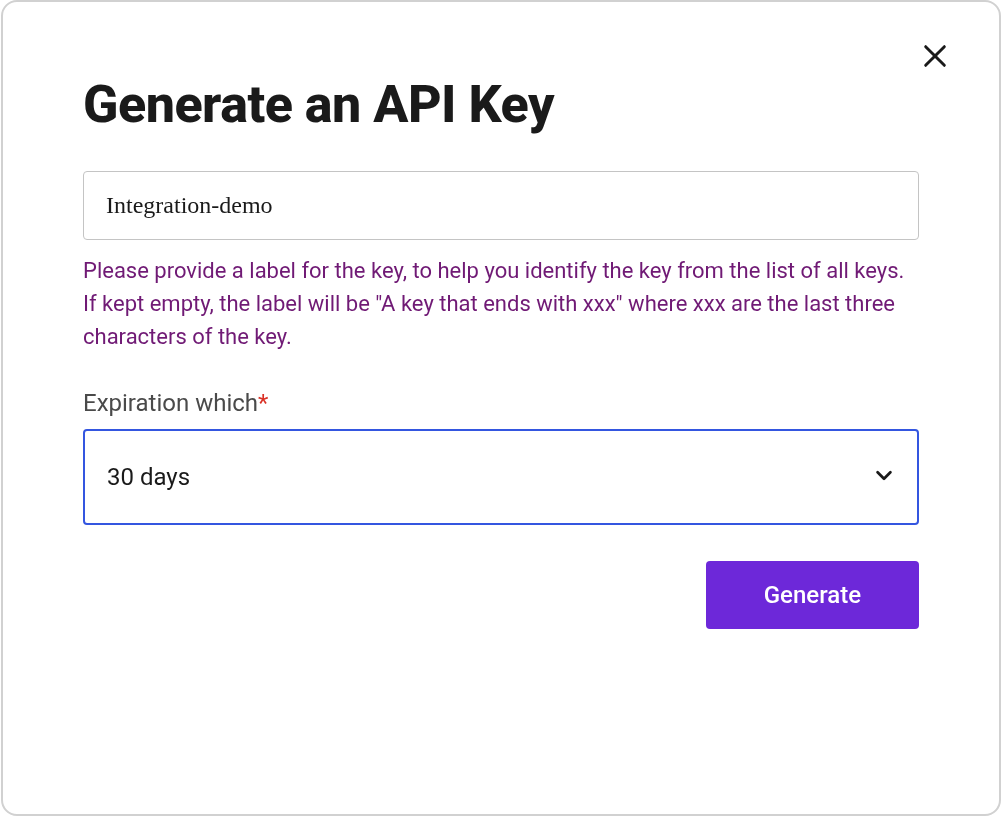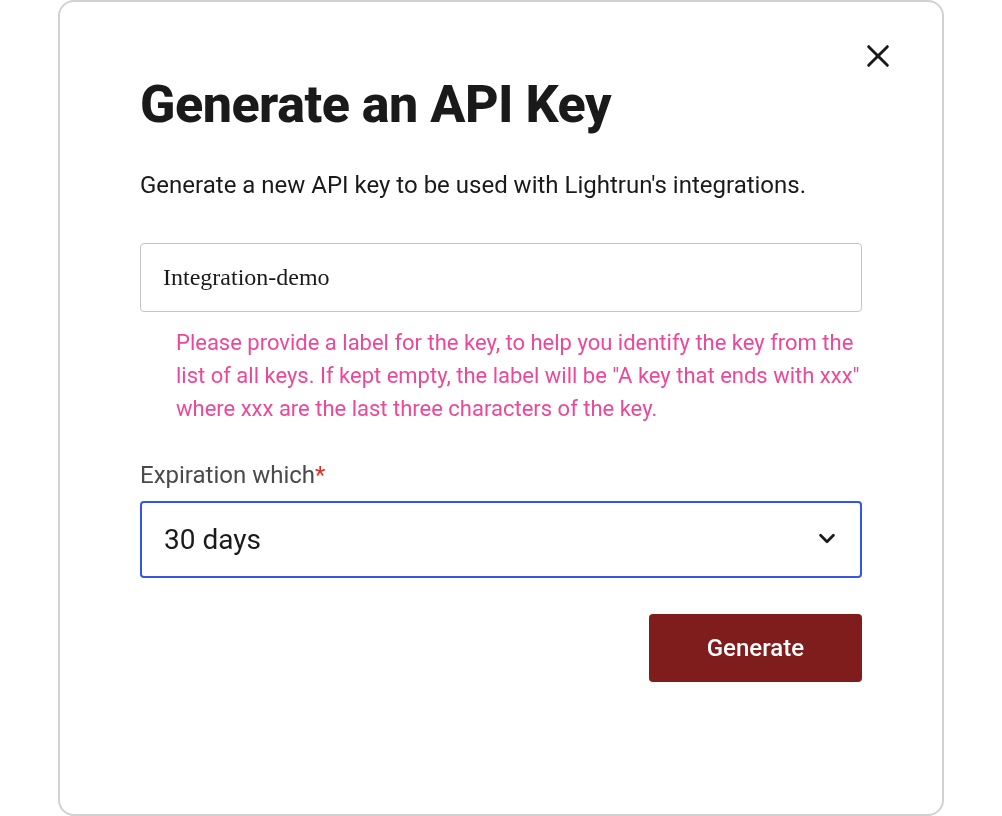--- a/index.html
+++ b/index.html
@@ -10,21 +10,21 @@
     body {
       font-family: -apple-system, BlinkMacSystemFont, "Segoe UI", Roboto, Helvetica, Arial, sans-serif;
       background: #fff;
       width: 1002px;
       height: 816px;
       display: flex;
       align-items: center;
       justify-content: center;
     }
     .modal {
-      width: 886px;
+      width: 1000px;
       height: 816px;
       border: 2px solid #d1d1d1;
       border-radius: 16px;
       padding: 36px 80px 36px 80px;
       position: relative;
       background: #fff;
     }
     .close-btn {
       position: absolute;
       top: 36px;
@@ -71,33 +71,32 @@
       padding: 20px 22px;
       font-size: 24px;
       border: 1px solid #c4c4c4;
       border-radius: 4px;
       color: #1a1a1a;
       outline: none;
       font-family: Liberation Serif, serif;
     }
     .help-text {
       font-size: 22px;
-      color: #ec4899;
+      color: #701a75;
       margin-top: 14px;
       line-height: 1.5;
-      margin-left: 36px;
     }
     .select-wrapper {
       position: relative;
       width: 100%;
     }
     .select-input {
       width: 100%;
-      padding: 20px 22px;
-      font-size: 28px;
+      padding: 32px 22px;
+      font-size: 24px;
       border: 2px solid #3456e0;
       border-radius: 4px;
       color: #1a1a1a;
       background: #fff;
       appearance: none;
       -webkit-appearance: none;
       -moz-appearance: none;
       outline: none;
       cursor: pointer;
       font-family: inherit;
@@ -113,21 +112,21 @@
     .select-chevron svg {
       width: 22px;
       height: 22px;
     }
     .footer {
       display: flex;
       justify-content: flex-end;
       margin-top: 32px;
     }
     .generate-btn {
-      background: #7f1d1d;
+      background: #6d28d9;
       color: #fff;
       font-size: 24px;
       font-weight: 500;
       border: none;
       padding: 20px 58px;
       border-radius: 4px;
       cursor: pointer;
       font-family: inherit;
     }
   </style>
@@ -139,21 +138,20 @@
     <span>
       <svg viewBox="0 0 24 24" fill="none" stroke="currentColor" stroke-width="2.5" stroke-linecap="round">
         <line x1="4" y1="4" x2="20" y2="20"></line>
         <line x1="20" y1="4" x2="4" y2="20"></line>
       </svg>
     </span>
   </div>
 
   <h1 class="title">Generate an API Key</h1>
 
-  <p class="description">Generate a new API key to be used with Lightrun's integrations.</p>
 
   <div class="field-group">
     <input type="text" class="text-input" value="Integration-demo" style="">
     <p class="help-text">Please provide a label for the key, to help you identify the key from the list of all keys. If kept empty, the label will be "A key that ends with xxx" where xxx are the last three characters of the key.</p>
   </div>
 
   <div class="field-group">
     <label class="field-label">
       <span>Expiration which</span><span class="required-mark">*</span>
     </label>

